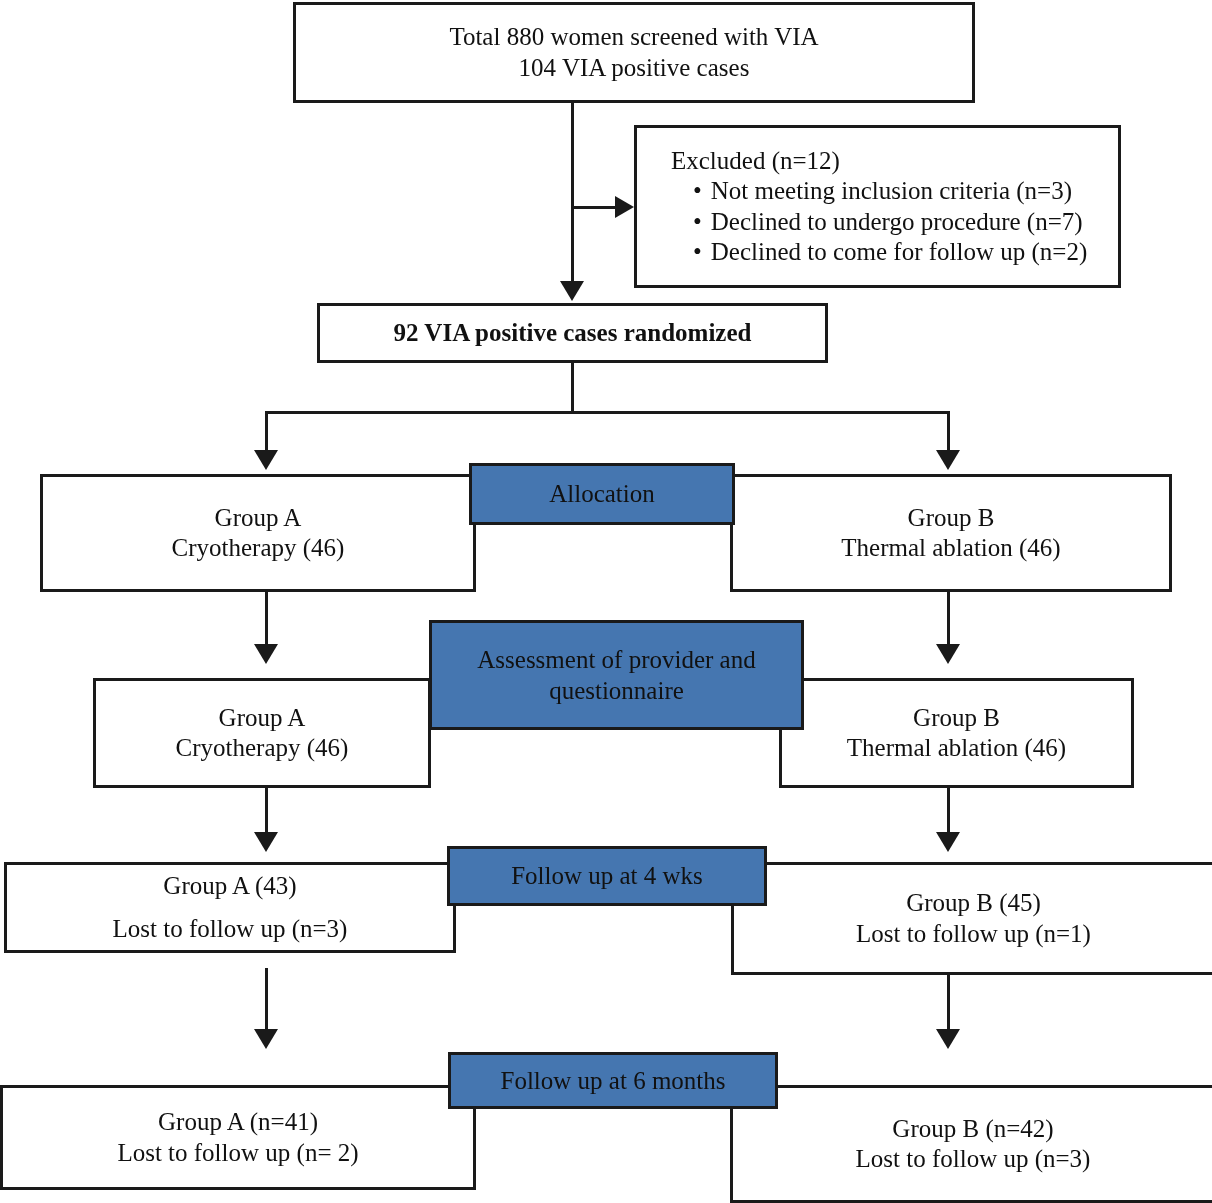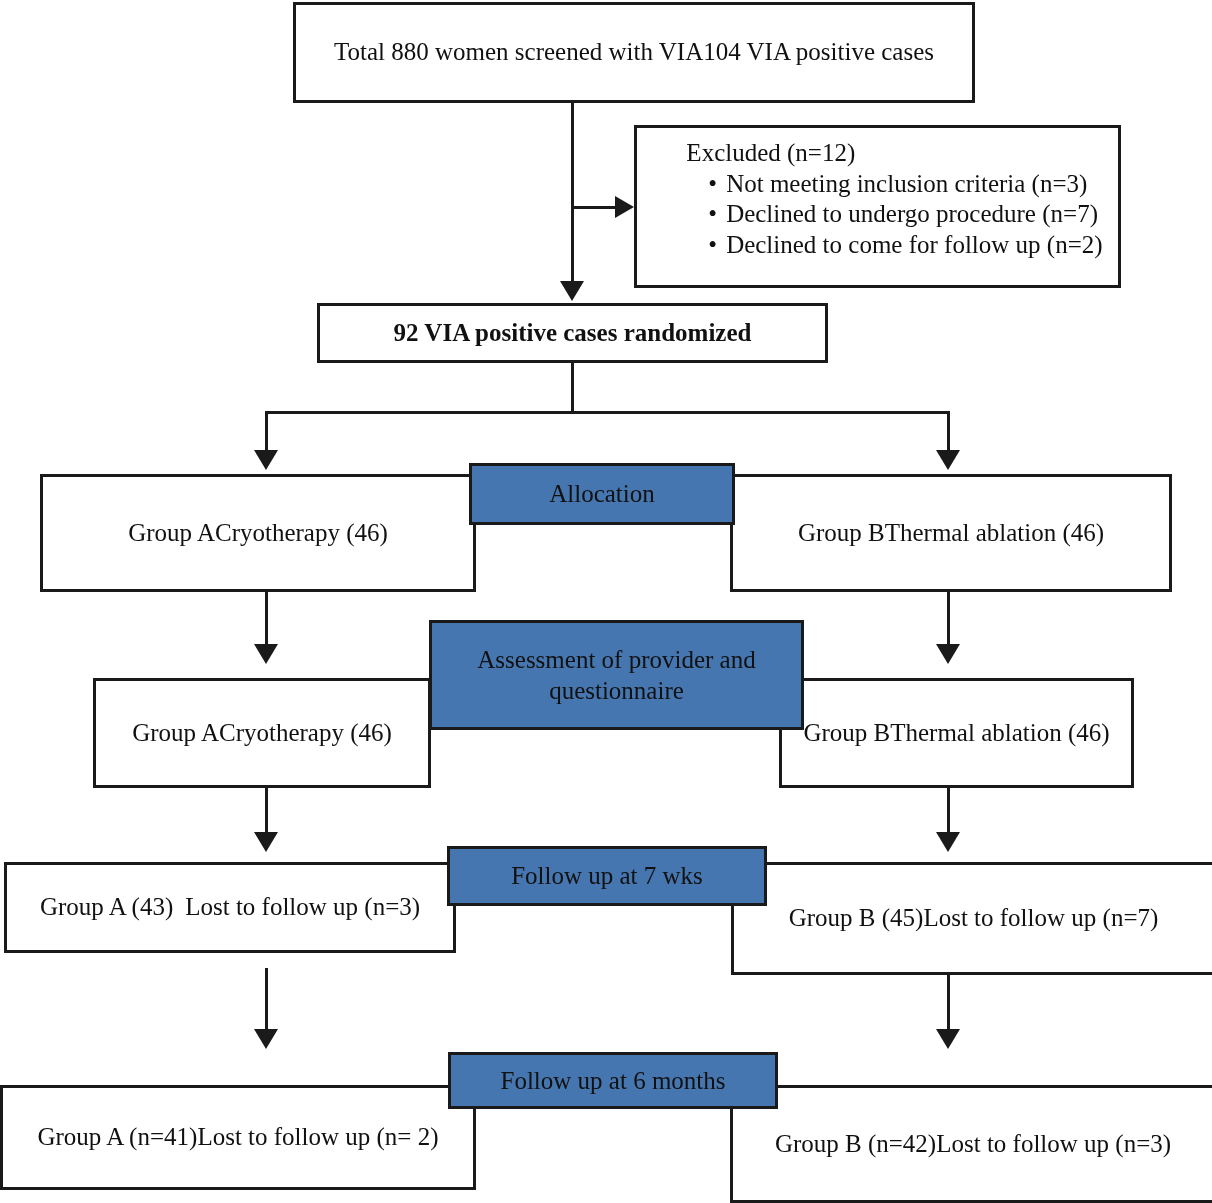--- a/index.html
+++ b/index.html
@@ -17,21 +17,21 @@
     overflow: hidden;
   }
 
   
   .box {
     position: absolute;
     box-sizing: border-box;
     border: 3px solid #1a1a1a;
     background: #ffffff;
     display: flex;
-    flex-direction: row;
+    flex-direction: column;
     align-items: center;
     justify-content: center;
     text-align: center;
     font-size: 25px;
     line-height: 1.22;
     z-index: 2;
   }
   .box.left-align {
     align-items: flex-start;
     text-align: left;
@@ -185,25 +185,25 @@
   <div class="vline" style="left:947px; top:788px; height:46px;"></div>
   <div class="arrow-down" style="left:936px; top:832px;"></div>
 
   <div class="box" style="left:4px; top:862px; width:452px; height:91px;gap:12px;">
     <span class="line">Group A (43)</span>
     <span class="line">Lost to follow up (n=3)</span>
   </div>
 
   <div class="box" style="left:731px; top:862px; width:485px; height:113px;">
     <span class="line">Group B (45)</span>
-    <span class="line">Lost to follow up (n=7)</span>
+    <span class="line">Lost to follow up (n=1)</span>
   </div>
 
   <div class="banner" style="left:447px; top:846px; width:320px; height:60px;">
-    <span class="line">Follow up at 7 wks</span>
+    <span class="line">Follow up at 4 wks</span>
   </div>
 
   <div class="vline" style="left:265px; top:968px; height:63px;"></div>
   <div class="arrow-down" style="left:254px; top:1029px;"></div>
   <div class="vline" style="left:947px; top:974px; height:57px;"></div>
   <div class="arrow-down" style="left:936px; top:1029px;"></div>
 
   <div class="box" style="left:0px; top:1085px; width:476px; height:105px;">
     <span class="line">Group A (n=41)</span>
     <span class="line">Lost to follow up (n= 2)</span>

